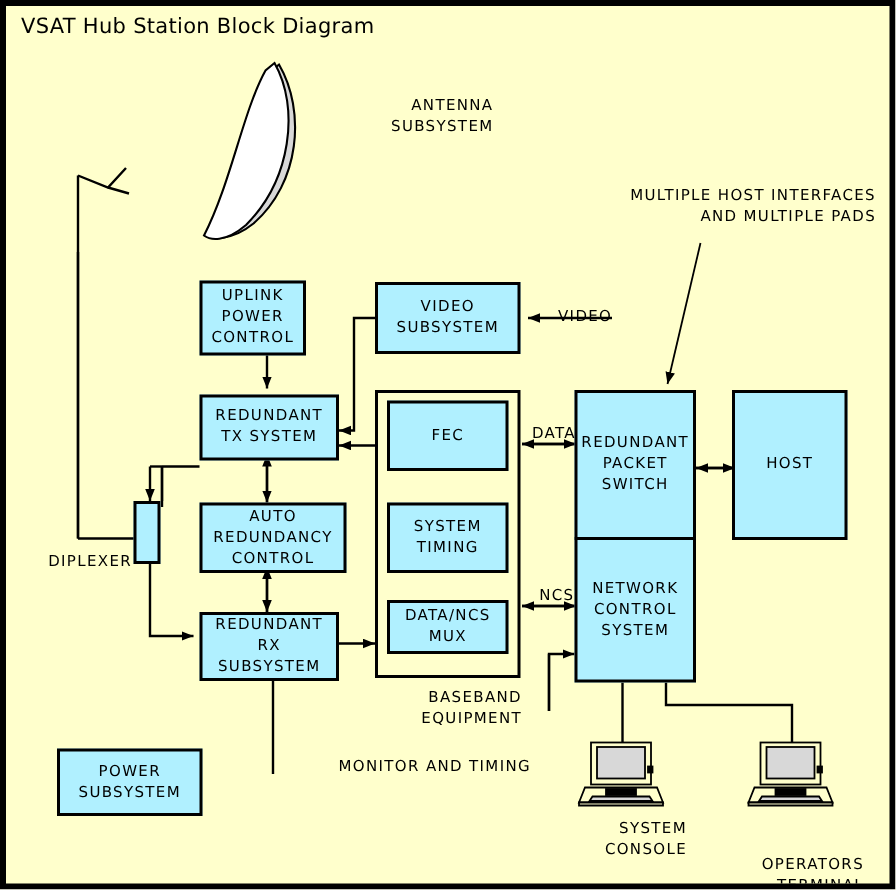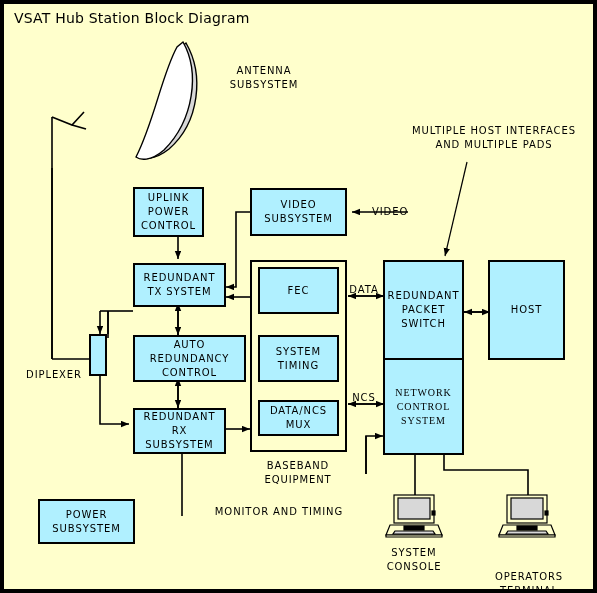--- a/index.html
+++ b/index.html
@@ -47,21 +47,21 @@
     background: #ffffcc;
     border: 2px solid #000000;
     box-sizing: border-box;
   }
   .lbl {
     position: absolute;
     font-size: 10px;
     letter-spacing: 0.9px;
     line-height: 14px;
     color: #000000;
-    text-align: center;
+    text-align: right;
     white-space: pre-line;
   }
   .lbl.left { text-align: left; }
   .title {
     position: absolute;
     font-size: 14px;
     color: #000000;
     letter-spacing: 0.2px;
   }
   .pc {
@@ -163,21 +163,21 @@
     <div class="box" style="left:129px; top:183px; width:71px; height:50px;">UPLINK
 POWER
 CONTROL</div>
 
     <div class="box" style="left:246px; top:184px; width:97px; height:48px;">VIDEO
 SUBSYSTEM</div>
 
     <div class="box" style="left:129px; top:259px; width:93px; height:44px;">REDUNDANT
 TX SYSTEM</div>
 
-    <div class="box" style="left:129px; top:331px; width:113px; height:47px;text-align:center;">AUTO
+    <div class="box" style="left:129px; top:331px; width:98px; height:47px;text-align:center;">AUTO
 REDUNDANCY
 CONTROL</div>
 
     <div class="box" style="left:129px; top:404px; width:93px; height:46px;">REDUNDANT
 RX
 SUBSYSTEM</div>
 
     <div class="box" style="left:85px; top:330px; width:18px; height:42px;"></div>
 
     <div class="box" style="left:34px; top:495px; width:97px; height:45px;">POWER
@@ -190,21 +190,21 @@
     <div class="box" style="left:254px; top:331px; width:81px; height:47px;">SYSTEM
 TIMING</div>
 
     <div class="box" style="left:254px; top:396px; width:81px; height:36px;">DATA/NCS
 MUX</div>
 
     <div class="box" style="left:379px; top:256px; width:81px; height:100px;">REDUNDANT
 PACKET
 SWITCH</div>
 
-    <div class="box" style="left:379px; top:354px; width:81px; height:97px;font-family:Liberation Serif, serif;">NETWORK
+    <div class="box" style="left:379px; top:354px; width:81px; height:97px;">NETWORK
 CONTROL
 SYSTEM</div>
 
     <div class="box" style="left:484px; top:256px; width:77px; height:100px;">HOST</div>
 
     <div class="lbl" style="left:195px; top:60px; width:130px;">ANTENNA
 SUBSYSTEM</div>
 
     <div class="lbl" style="left:400px; top:120px; width:180px;">MULTIPLE HOST INTERFACES
 AND MULTIPLE PADS</div>

